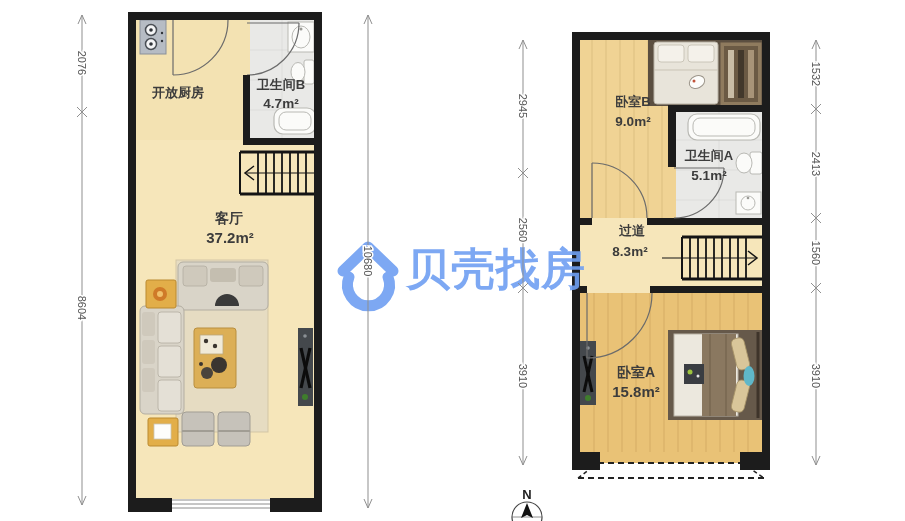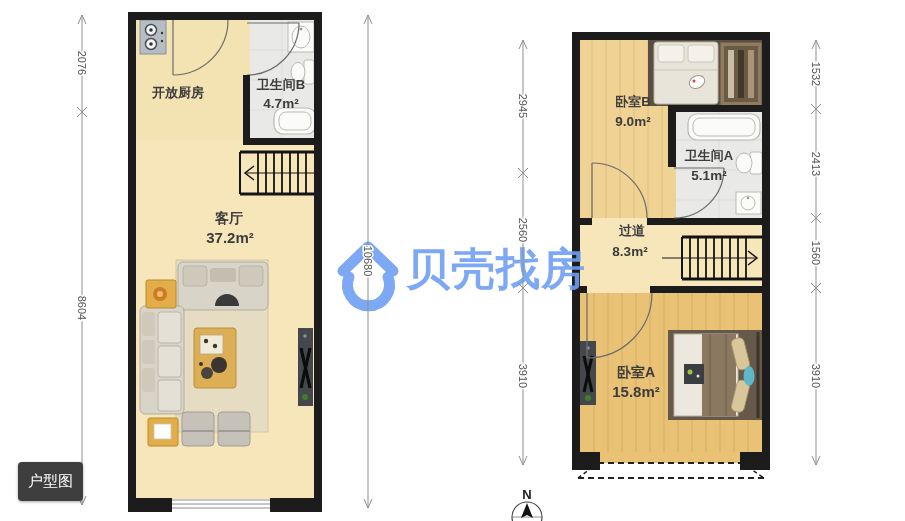--- a/index.html
+++ b/index.html
@@ -355,14 +355,13 @@
   <text x="816" y="376" text-anchor="middle" dominant-baseline="central" class="dim-text" transform="rotate(90 816 376)">3910</text>
 
   <g>
     <text x="527" y="499" text-anchor="middle" font-size="13" font-weight="bold" fill="#222">N</text>
     <circle cx="527" cy="517" r="15" fill="none" stroke="#444" stroke-width="1.2"></circle>
     <line x1="512" y1="517" x2="542" y2="517" stroke="#777" stroke-width="0.8"></line>
     <polygon points="527,503 521,518 527,515 533,518" fill="#111"></polygon>
   </g>
 </svg>
 
-<div class="fp-btn">户型图</div>
 </div>
 
 </body></html>

